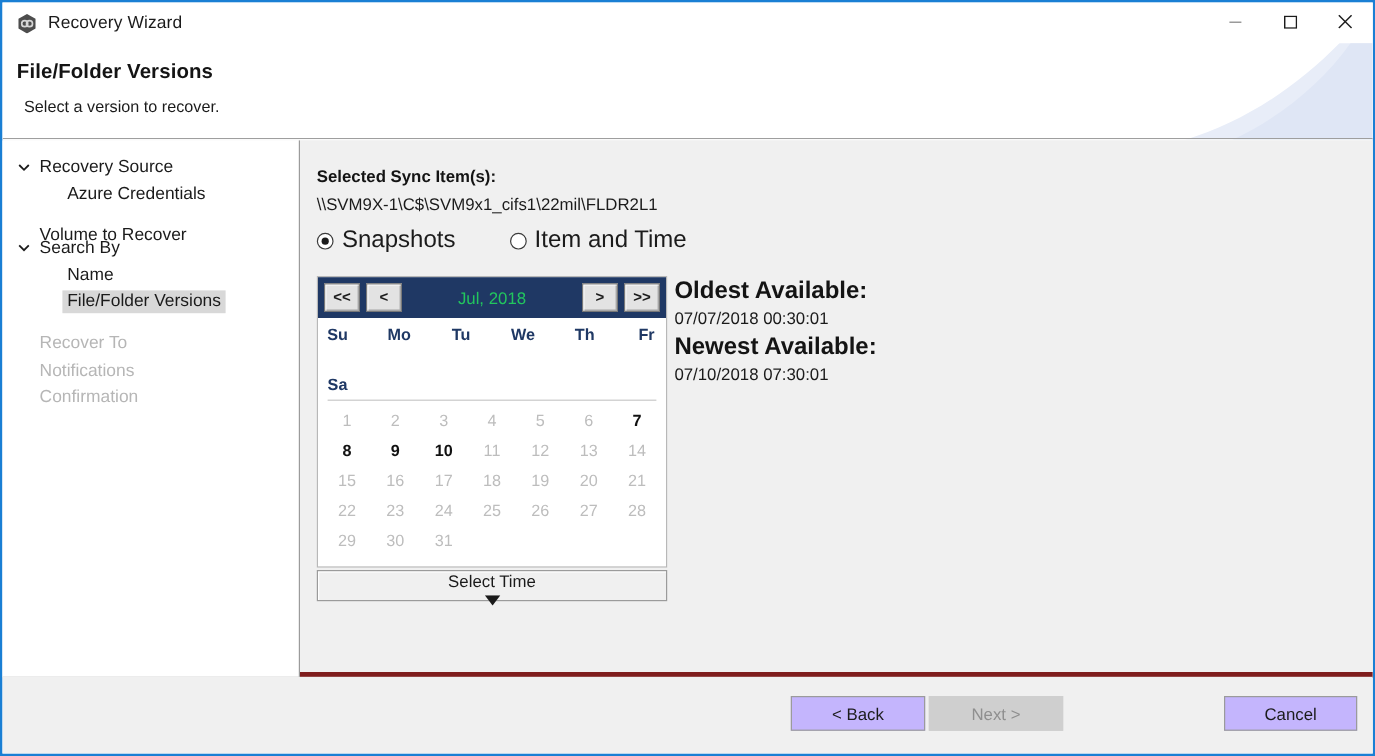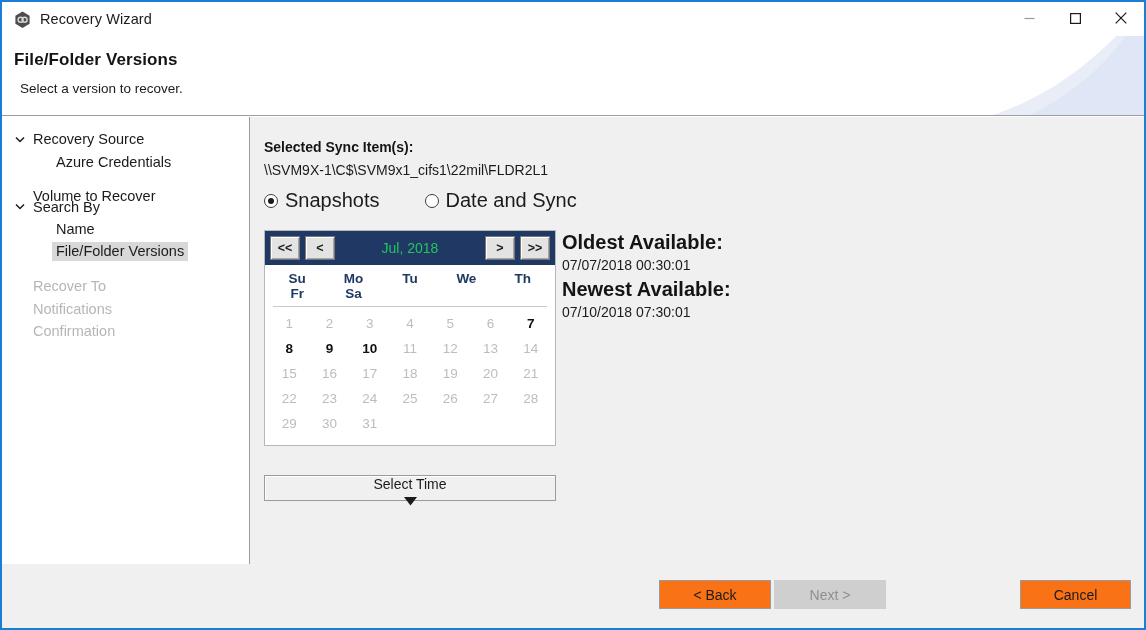--- a/index.html
+++ b/index.html
@@ -148,21 +148,21 @@
     margin-left: 50px;
   }
 
   
   #content {
     position: absolute;
     left: 248px; top: 0;
     right: 0;
     height: 448px;
     background: #f0f0f0;
-    border-bottom: 1px solid #7f1d1d;
+    border-bottom: 5px solid #7f1d1d;
     box-sizing: border-box;
   }
   .sync-label {
     position: absolute;
     left: 14px; top: 22px;
     font-size: 14px;
     font-weight: bold;
     color: #141414;
   }
   .sync-path {
@@ -236,22 +236,23 @@
   }
   .cal-nav + .cal-nav { margin-left: 5px; }
   .cal-title {
     flex: 1;
     text-align: center;
     color: #22c55e;
     font-size: 14px;
   }
   .cal-dow {
     display: grid;
-    grid-template-columns: repeat(5, 1fr);
+    grid-template-columns: repeat(6, 1fr);
     padding: 6px 4px 3px 4px;
+    gap: 27px;
   }
   .cal-dow div {
     text-align: center;
     font-size: 13.5px;
     font-weight: bold;
     color: #1f3864;
   }
   .dow-rule {
     height: 1px;
     background: #c9c9c9;
@@ -319,21 +320,21 @@
     width: 100%;
     height: 64px;
     background: #f0f0f0;
   }
   .btn {
     position: absolute;
     top: 16px;
     height: 29px;
     box-sizing: border-box;
     border: 1px solid #9b9b9b;
-    background: #f97316;
+    background: #c4b5fd;
     font-size: 14px;
     color: #1b1b1b;
     display: flex;
     align-items: center;
     justify-content: center;
   }
   .btn.disabled {
     background: #cfcfcf;
     border-color: #cfcfcf;
     color: #8f8f8f;
@@ -431,21 +432,21 @@
       <div class="sync-label">Selected Sync Item(s):</div>
       <div class="sync-path">\\SVM9X-1\C$\SVM9x1_cifs1\22mil\FLDR2L1</div>
 
       <div class="radio-row">
         <div class="radio on">
           <span class="dot"></span>
           <span>Snapshots</span>
         </div>
         <div class="radio">
           <span class="dot"></span>
-          <span>Date and Sync</span>
+          <span>Item and Time</span>
         </div>
       </div>
 
       <div id="calendar">
         <div class="cal-head">
           <div class="cal-nav">&lt;&lt;</div>
           <div class="cal-nav">&lt;</div>
           <div class="cal-title">Jul, 2018</div>
           <div class="cal-nav">&gt;</div>
           <div class="cal-nav">&gt;&gt;</div>

